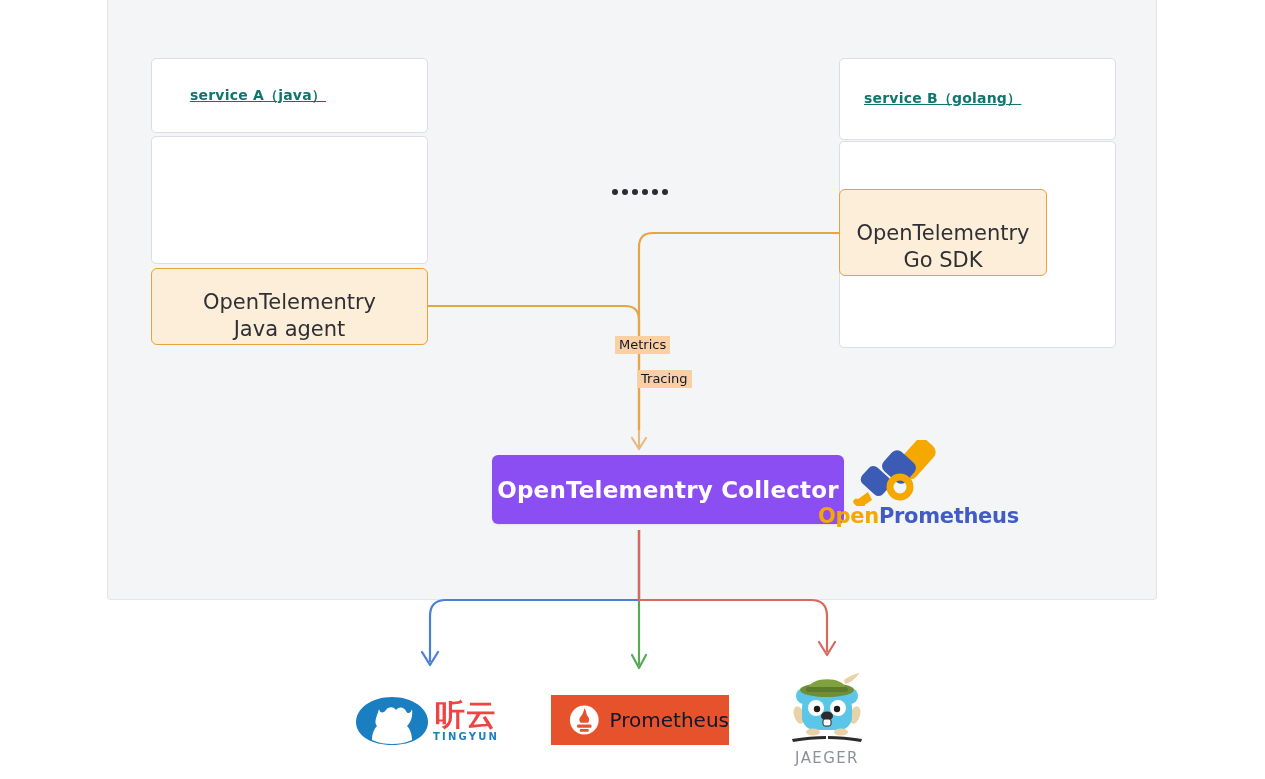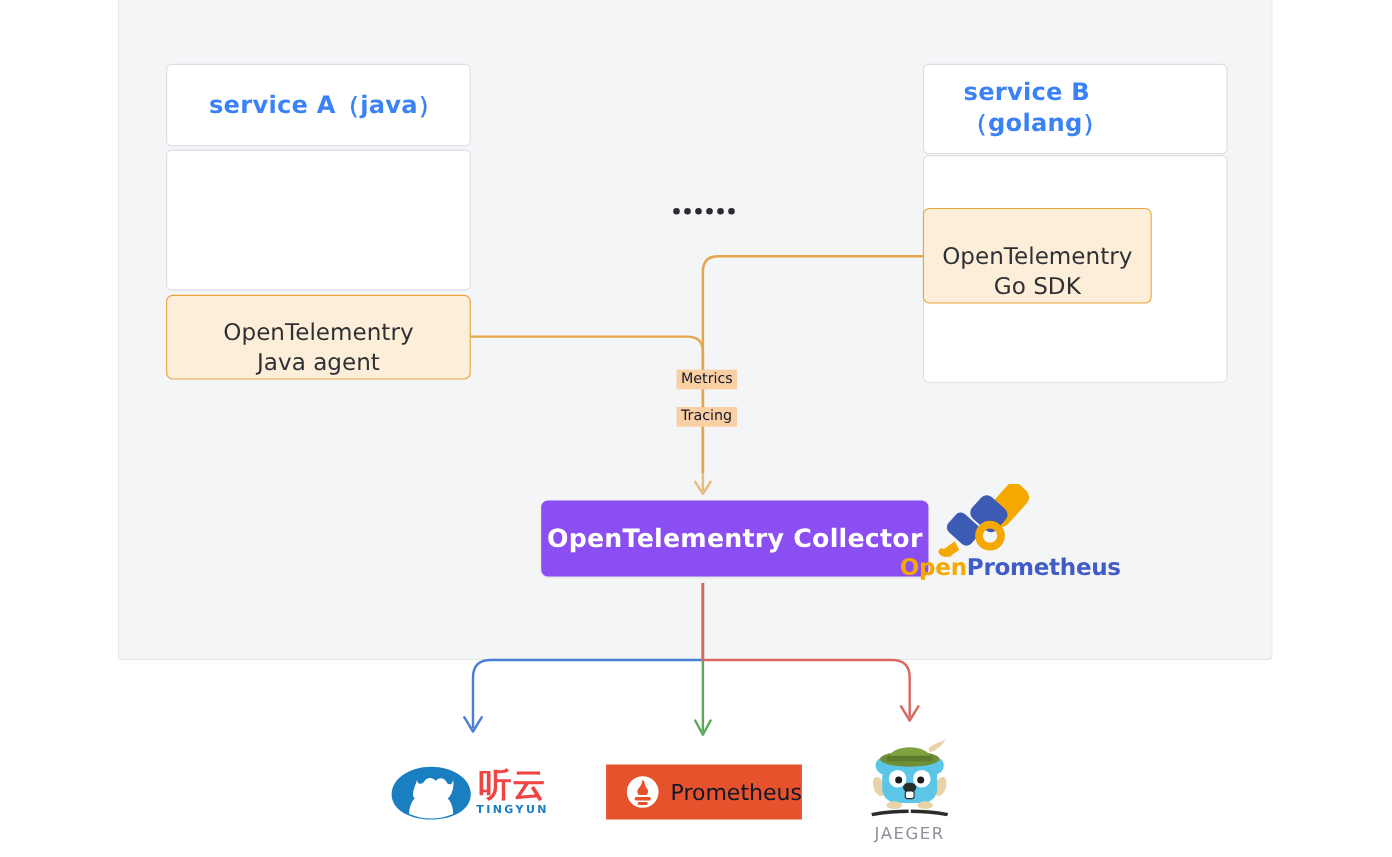--- a/index.html
+++ b/index.html
@@ -35,40 +35,41 @@
     position: absolute;
     background: #ffffff;
     border: 1px solid #dcdee3;
     border-radius: 5px;
     box-sizing: border-box;
     display: flex;
     align-items: center;
     padding-left: 38px;
   }
   .svc-header span {
-    font-size: 22px;
-    font-weight: bold;
-    color: #3b82f6;
+    font-size: 14px;
+    font-weight: bold;
+    color: #0f766e;
     letter-spacing: .2px;
+    text-decoration: underline;
   }
   .svc-body {
     position: absolute;
     background: #ffffff;
     border: 1px solid #dcdee3;
     border-radius: 5px;
     box-sizing: border-box;
   }
 
   
   #svcA-header { left: 151px; top: 58px;  width: 277px; height: 75px; }
   #svcA-body   { left: 151px; top: 136px; width: 277px; height: 128px; }
   
   #svcB-header { left: 839px; top: 58px;  width: 277px; height: 82px; }
   #svcB-body   { left: 839px; top: 141px; width: 277px; height: 207px; }
-  #svcB-header { padding-left: 36px; }
+  #svcB-header { padding-left: 24px; }
 
   
   .chip {
     position: absolute;
     background: #fdeeda;
     border: 1.5px solid #e8a33d;
     border-radius: 6px;
     box-sizing: border-box;
     display: flex;
     flex-direction: column;
@@ -107,21 +108,21 @@
   .signal {
     position: absolute;
     background: #fbcfa4;
     color: #0f172a;
     font-size: 13px;
     line-height: 18px;
     padding: 0 4px;
     white-space: nowrap;
   }
   #lbl-metrics { left: 615px; top: 336px; }
-  #lbl-tracing { left: 615px; top: 370px; }
+  #lbl-tracing { left: 637px; top: 370px; }
 
   
   #collector {
     position: absolute;
     left: 464px;
     top: 455px;
     width: 352px;
     height: 69px;
     background: #8a4ef3;
     border-radius: 6px;

